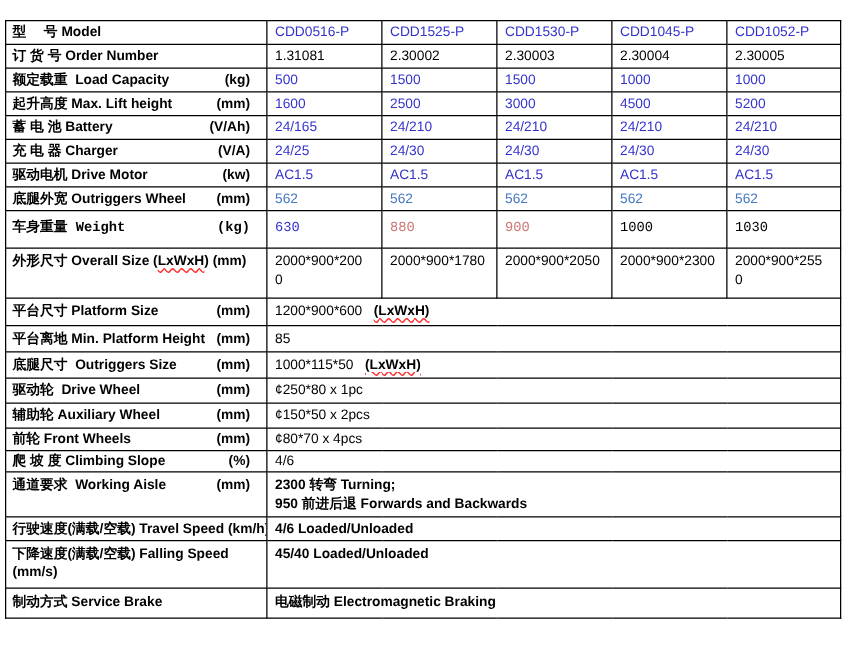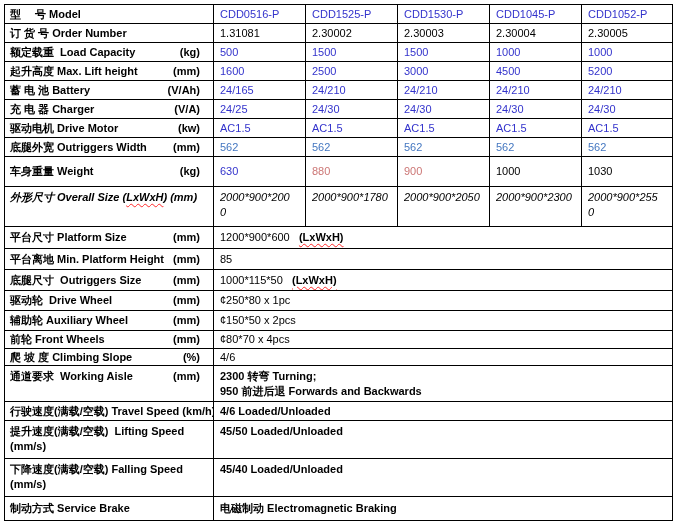--- a/index.html
+++ b/index.html
@@ -1,18 +1,18 @@
 <!DOCTYPE html>
 <html><head>
 <meta charset="utf-8">
 <style>
   html,body{margin:0;padding:0;background:#ffffff;}
   body{width:677px;height:529px;overflow:hidden;
        font-family:"Liberation Sans","DejaVu Sans",sans-serif;}
-  #spec-wrap{position:absolute;left:4px;top:4px;}
+  #spec-wrap{position:absolute;left:4px;top:16px;}
   table{border-collapse:collapse;table-layout:fixed;width:668px;}
   td{border:1px solid #000;vertical-align:middle;overflow:hidden;
      font-size:11px;line-height:15px;padding:0;}
   td.top{vertical-align:top;padding-top:3px;}
   td.label-cell{font-weight:bold;}
   .lab-flex{display:flex;justify-content:space-between;align-items:center;
             padding:0 13px 0 5px;text-align:center;}
   .lab-pad{padding-left:5px;padding-right:4px;}
   .val-pad{padding-left:6px;padding-right:2px;}
   .pre{white-space:pre;}
@@ -116,44 +116,44 @@
           </td>
           <td class="val-pad"><span class="pre" style="color: rgb(51, 51, 204);">AC1.5</span></td>
           <td class="val-pad"><span class="pre" style="color: rgb(51, 51, 204);">AC1.5</span></td>
           <td class="val-pad"><span class="pre" style="color: rgb(51, 51, 204);">AC1.5</span></td>
           <td class="val-pad"><span class="pre" style="color: rgb(51, 51, 204);">AC1.5</span></td>
           <td class="val-pad"><span class="pre" style="color: rgb(51, 51, 204);">AC1.5</span></td>
         </tr>
         <tr style="height: 19px;">
           <td class="label-cell">
             <div class="lab-flex">
-              <span class="pre">底腿外宽 Outriggers Width</span>
-              <span class="pre">(mm)</span>
-            </div>
-          </td>
-          <td class="val-pad"><span class="pre" style="color: rgb(68, 119, 193);">562</span></td>
-          <td class="val-pad"><span class="pre" style="color: rgb(68, 119, 193);">562</span></td>
-          <td class="val-pad"><span class="pre" style="color: rgb(68, 119, 193);">562</span></td>
-          <td class="val-pad"><span class="pre" style="color: rgb(68, 119, 193);">562</span></td>
-          <td class="val-pad"><span class="pre" style="color: rgb(68, 119, 193);">562</span></td>
-        </tr>
-        <tr style="height: 30px;">
+              <span class="pre">底腿外宽 Outriggers Wheel</span>
+              <span class="pre">(mm)</span>
+            </div>
+          </td>
+          <td class="val-pad"><span class="pre" style="color: rgb(68, 119, 193);">562</span></td>
+          <td class="val-pad"><span class="pre" style="color: rgb(68, 119, 193);">562</span></td>
+          <td class="val-pad"><span class="pre" style="color: rgb(68, 119, 193);">562</span></td>
+          <td class="val-pad"><span class="pre" style="color: rgb(68, 119, 193);">562</span></td>
+          <td class="val-pad"><span class="pre" style="color: rgb(68, 119, 193);">562</span></td>
+        </tr>
+        <tr style="height: 30px; font-family: Liberation Mono, monospace;">
           <td class="label-cell">
             <div class="lab-flex">
               <span class="pre">车身重量 Weight</span>
               <span class="pre">(kg)</span>
             </div>
           </td>
           <td class="val-pad"><span class="pre" style="color: rgb(51, 51, 204); margin-top: 35px;">630</span></td>
           <td class="val-pad"><span class="pre" style="color: rgb(204, 118, 117);">880</span></td>
           <td class="val-pad"><span class="pre" style="color: rgb(204, 118, 117);">900</span></td>
           <td class="val-pad"><span class="pre" style="color: rgb(0, 0, 0);">1000</span></td>
           <td class="val-pad"><span class="pre" style="color: rgb(0, 0, 0);">1030</span></td>
         </tr>
-        <tr style="height: 40px; font-style: italic;">
+        <tr style="height: 40px;">
           <td class="label-cell top">
             <div class="lab-pad"><span class="pre">外形尺寸 Overall Size (</span><span class="pre sq">LxWxH</span><span class="pre">) (mm)</span></div>
           </td>
           <td class="val-pad top"><span class="pre" style="color: rgb(0, 0, 0);">2000*900*200
 0</span></td>
           <td class="val-pad top"><span class="pre" style="color: rgb(0, 0, 0);">2000*900*1780</span></td>
           <td class="val-pad top"><span class="pre" style="color: rgb(0, 0, 0);">2000*900*2050</span></td>
           <td class="val-pad top"><span class="pre" style="color: rgb(0, 0, 0);">2000*900*2300</span></td>
           <td class="val-pad top"><span class="pre" style="color: rgb(0, 0, 0);">2000*900*255
 0</span></td>
@@ -232,27 +232,20 @@
 950 前进后退 Forwards and Backwards</span></td>
         </tr>
         <tr style="height: 19px;">
           <td class="label-cell">
             <div class="lab-pad"><span class="pre">行驶速度(满载/空载) Travel Speed (km/h)</span></div>
           </td>
           <td colspan="5" class="val-pad"><span class="pre b">4/6 Loaded/Unloaded</span></td>
         </tr>
         <tr style="height: 38px;">
           <td class="label-cell top">
-            <div class="lab-pad"><span class="pre">提升速度(满载/空载)  Lifting Speed
-(mm/s)</span></div>
-          </td>
-          <td colspan="5" class="val-pad top"><span class="pre b">45/50 Loaded/Unloaded</span></td>
-        </tr>
-        <tr style="height: 38px;">
-          <td class="label-cell top">
             <div class="lab-pad"><span class="pre">下降速度(满载/空载) Falling Speed
 (mm/s)</span></div>
           </td>
           <td colspan="5" class="val-pad top"><span class="pre b">45/40 Loaded/Unloaded</span></td>
         </tr>
         <tr style="height: 24px;">
           <td class="label-cell">
             <div class="lab-pad"><span class="pre">制动方式 Service Brake</span></div>
           </td>
           <td colspan="5" class="val-pad"><span class="pre b">电磁制动 Electromagnetic Braking</span></td>

